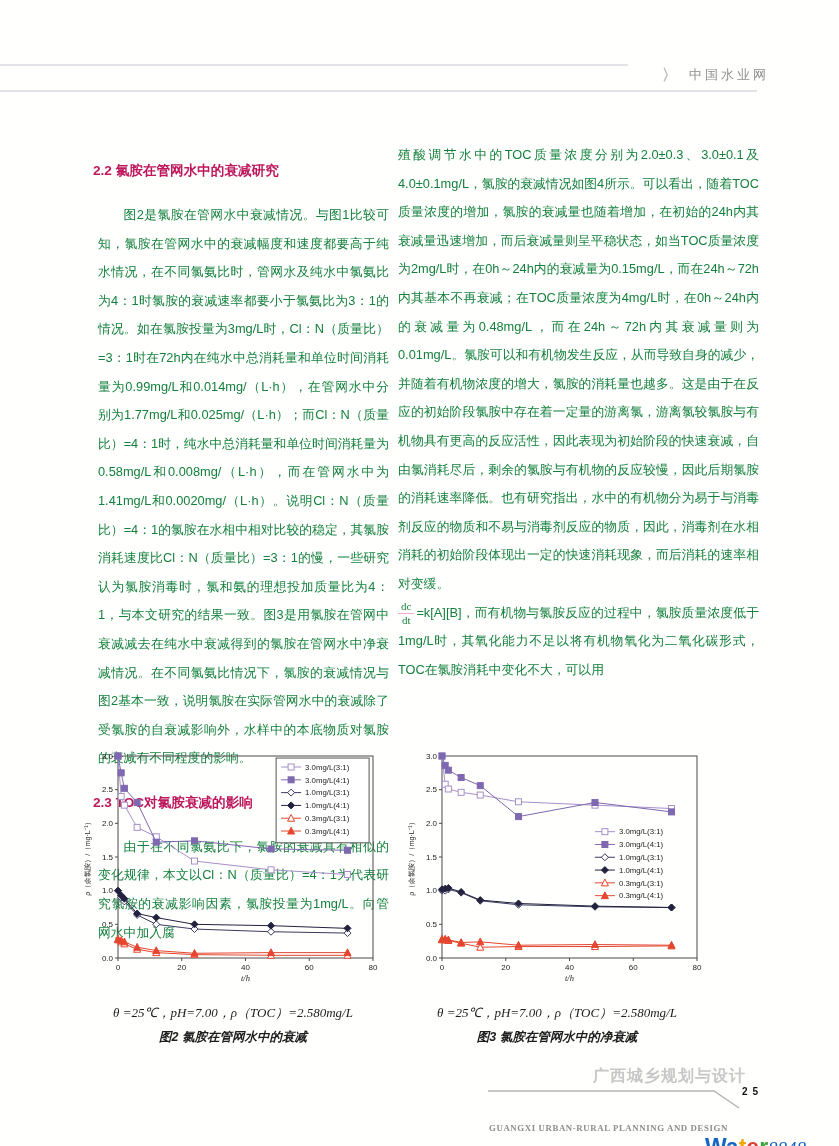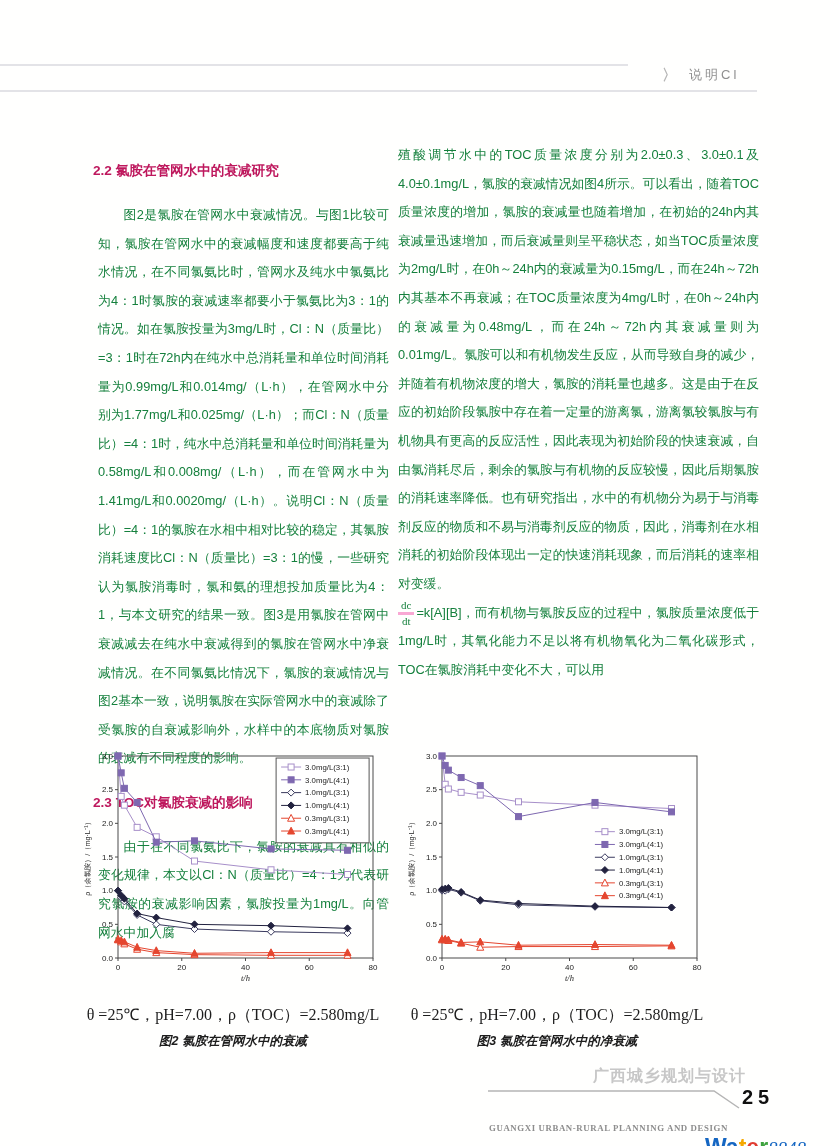--- a/index.html
+++ b/index.html
@@ -14,56 +14,56 @@
   
   .col{position:absolute;top:141px;}
   .col-left{left:77px;width:312px;}
   .col-right{left:398px;width:361px;}
   .col h3{margin:16px;font-size:13.6px;line-height:28px;font-weight:bold;color:#be185d;}
   .col p{margin:0;font-size:12.8px;line-height:28.6px;text-align:justify;color:#15803d;}
   .col p.indent{text-indent:2em;margin-left:21px;}
   .formula-para{margin:0;font-size:12.8px;line-height:28.6px;text-align:justify;color:#303030;}
   .frac{display:inline-block;vertical-align:middle;text-align:center;font-size:11px;line-height:1.15;
         font-family:"Liberation Serif",serif;margin-right:2px;}
-  .frac .num{display:block;border-bottom:3px solid #f9a8d4;padding:0 3px;}
+  .frac .num{display:block;border-bottom:1px solid #f9a8d4;padding:0 3px;}
   .frac .den{display:block;padding:0 3px;}
   
   .figure{position:absolute;width:302px;}
   .figure-left{left:82px;top:749px;}
   .figure-right{left:406px;top:749px;}
   svg.chart{display:block;font-family:"Liberation Sans",sans-serif;}
   .fig-cond{margin-top:9px;text-align:center;font-family:"Liberation Serif",serif;
-        font-size:16px;color:#1d1d1d;}
+        font-size:13px;color:#1d1d1d;font-style:italic;}
   .fig-cap{margin-top:7px;text-align:center;font-family:Liberation Sans, sans-serif;font-style:italic;
         font-weight:bold;font-size:12.5px;color:#1d1d1d;}
   
   .footer-tagline-cn{position:absolute;left:593px;top:1066px;color:#c7c7c7;font-size:16px;
         font-weight:bold;letter-spacing:1px;white-space:nowrap;}
   .footer-rule{position:absolute;left:0;top:1060px;pointer-events:none;}
   .footer-tagline-en{position:absolute;left:489px;top:1123px;color:#8d8d8d;font-weight:bold;
         font-family:Liberation Serif, serif;font-size:8.8px;letter-spacing:0.6px;white-space:nowrap;}
-  .page-number{position:absolute;left:742px;top:1086px;color:#101010;font-size:20px;font-weight:bold;
+  .page-number{position:absolute;left:742px;top:1086px;color:#101010;font-size:10px;font-weight:bold;
         letter-spacing:5px;}
   .logo{position:absolute;left:705px;top:1096px;width:132px;}
   .logo-row{white-space:nowrap;line-height:1;margin-top:40px;}
   .logo-word{font-size:23px;font-weight:bold;letter-spacing:0;}
   .logo-suffix{font-size:19px;font-style:italic;font-family:"Liberation Serif",serif;color:#1566c2;}
   .logo-domain{font-size:9px;font-weight:bold;color:#e03c31;}
   .logo-cn{margin-top:3px;color:#1566c2;font-weight:bold;font-size:15px;letter-spacing:7.5px;white-space:nowrap;}
 </style>
 </head>
 <body>
 
 <div class="page">
 
   <div class="rule-top"></div>
   <div class="rule-bottom"></div>
   <div class="header-label">
     <span class="chev">〉</span>
-    <span>说明Cl</span>
+    <span>中国水业网</span>
   </div>
 
   <div class="col col-left">
     <h3>2.2 氯胺在管网水中的衰减研究</h3>
     <p class="indent">图2是氯胺在管网水中衰减情况。与图1比较可知，氯胺在管网水中的衰减幅度和速度都要高于纯水情况，在不同氯氨比时，管网水及纯水中氯氨比为4：1时氯胺的衰减速率都要小于氯氨比为3：1的情况。如在氯胺投量为3mg/L时，Cl：N（质量比）=3：1时在72h内在纯水中总消耗量和单位时间消耗量为0.99mg/L和0.014mg/（L·h），在管网水中分别为1.77mg/L和0.025mg/（L·h）；而Cl：N（质量比）=4：1时，纯水中总消耗量和单位时间消耗量为0.58mg/L和0.008mg/（L·h），而在管网水中为1.41mg/L和0.0020mg/（L·h）。说明Cl：N（质量比）=4：1的氯胺在水相中相对比较的稳定，其氯胺消耗速度比Cl：N（质量比）=3：1的慢，一些研究认为氯胺消毒时，氯和氨的理想投加质量比为4：1，与本文研究的结果一致。图3是用氯胺在管网中衰减减去在纯水中衰减得到的氯胺在管网水中净衰减情况。在不同氯氨比情况下，氯胺的衰减情况与图2基本一致，说明氯胺在实际管网水中的衰减除了受氯胺的自衰减影响外，水样中的本底物质对氯胺的衰减有不同程度的影响。</p>
     <h3>2.3 TOC对氯胺衰减的影响</h3>
     <p class="indent">由于在不同氯氨比下，氯胺的衰减具有相似的变化规律，本文以Cl：N（质量比）=4：1为代表研究氯胺的衰减影响因素，氯胺投量为1mg/L。向管网水中加入腐</p>
   </div>
 
   <div class="col col-right">

